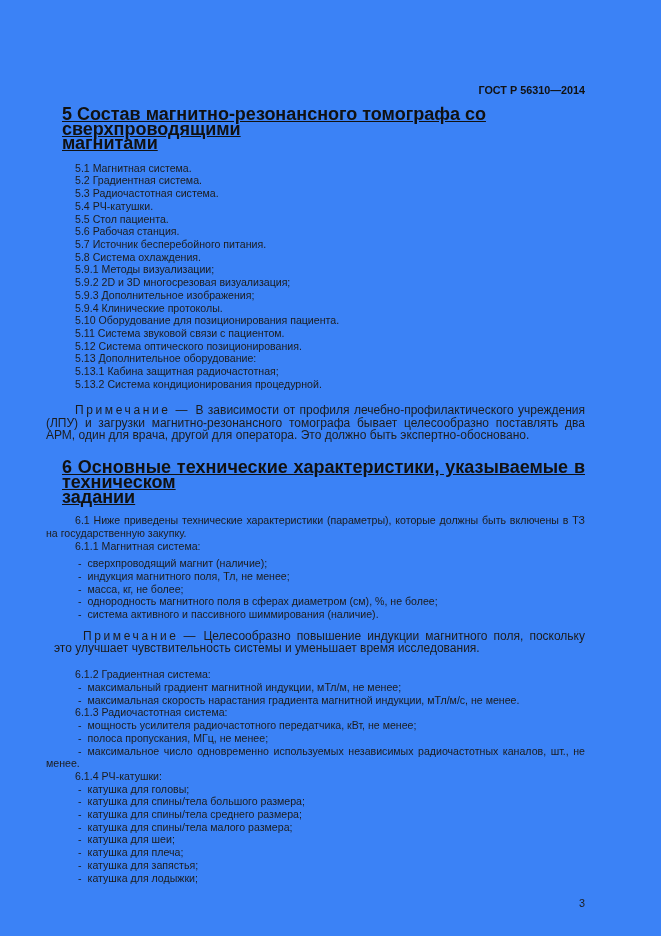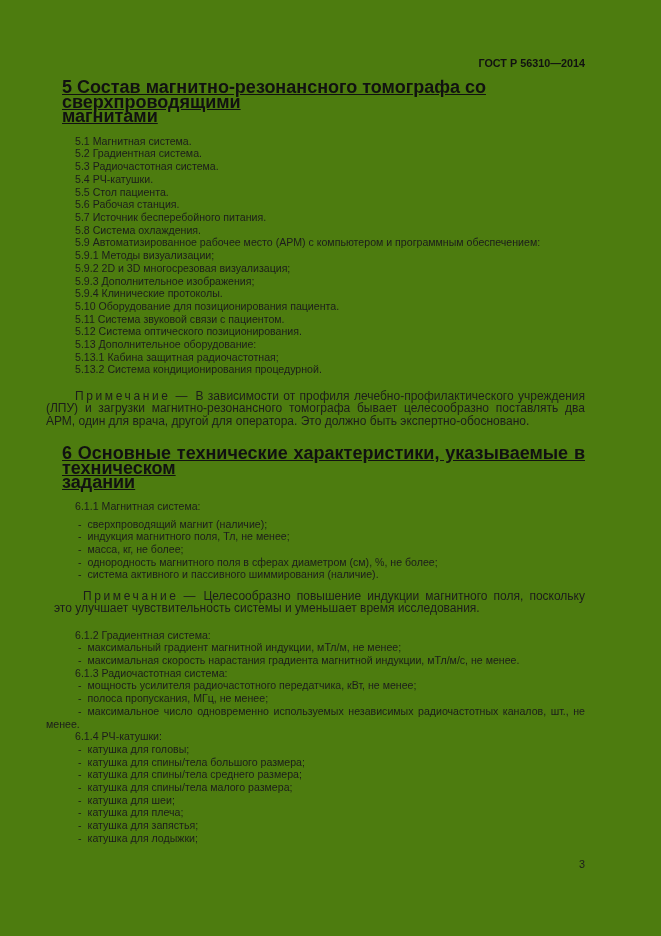--- a/index.html
+++ b/index.html
@@ -1,23 +1,23 @@
 <!DOCTYPE html>
 <html lang="ru"><head>
 <meta charset="utf-8">
 <style>
   html, body { margin: 0; padding: 0; background: #ffffff; }
   .page {
     position: relative;
     width: 661px;
     height: 936px;
     margin: 0 auto;
-    background: #4d7c0f;
+    background: #3b82f6;
     box-sizing: border-box;
-    padding: 57px 76px 0 46px;
+    padding: 84px 76px 0 46px;
     color: #1c1c1c;
     font-family: "Liberation Sans", "DejaVu Sans", sans-serif;
     font-size: 10.6px;
     line-height: 12.7px;
     overflow: hidden;
   }
   .doc-header {
     text-align: right;
     font-weight: bold;
     font-size: 10.8px;
@@ -89,21 +89,20 @@
 
   <div class="list-block">
     <p class="item">5.1 Магнитная система.</p>
     <p class="item">5.2 Градиентная система.</p>
     <p class="item">5.3 Радиочастотная система.</p>
     <p class="item">5.4 РЧ-катушки.</p>
     <p class="item">5.5 Стол пациента.</p>
     <p class="item">5.6 Рабочая станция.</p>
     <p class="item">5.7 Источник бесперебойного питания.</p>
     <p class="item">5.8 Система охлаждения.</p>
-    <p class="item">5.9 Автоматизированное рабочее место (АРМ) с компьютером и программным обеспечением:</p>
     <p class="item">5.9.1 Методы визуализации;</p>
     <p class="item">5.9.2 2D и 3D многосрезовая визуализация;</p>
     <p class="item">5.9.3 Дополнительное изображения;</p>
     <p class="item">5.9.4 Клинические протоколы.</p>
     <p class="item">5.10 Оборудование для позиционирования пациента.</p>
     <p class="item">5.11 Система звуковой связи с пациентом.</p>
     <p class="item">5.12 Система оптического позиционирования.</p>
     <p class="item">5.13 Дополнительное оборудование:</p>
     <p class="item">5.13.1 Кабина защитная радиочастотная;</p>
     <p class="item">5.13.2 Система кондиционирования процедурной.</p>
@@ -114,20 +113,21 @@
       <span class="note-label">Примечание</span><span class="note-dash">—</span><span>В зависимости от профиля лечебно-профилактического учреждения (ЛПУ) и загрузки магнитно-резонансного томографа бывает целесообразно поставлять два АРМ, один для врача, другой для оператора. Это должно быть экспертно-обосновано.</span>
     </p>
   </div>
 
   <div class="heading h6-block">
     <span class="h-line stretch">6 Основные технические характеристики, указываемые в техническом</span>
     <span class="h-line">задании</span>
   </div>
 
   <div class="para-block">
+    <p class="para">6.1 Ниже приведены технические характеристики (параметры), которые должны быть включены в ТЗ на государственную закупку.</p>
     <p class="para">6.1.1 Магнитная система:</p>
   </div>
 
   <div class="bullets b611">
     <p class="bullet"><span class="dash">-</span><span>сверхпроводящий магнит (наличие);</span></p>
     <p class="bullet"><span class="dash">-</span><span>индукция магнитного поля, Тл, не менее;</span></p>
     <p class="bullet"><span class="dash">-</span><span>масса, кг, не более;</span></p>
     <p class="bullet"><span class="dash">-</span><span>однородность магнитного поля в сферах диаметром (см), %, не более;</span></p>
     <p class="bullet"><span class="dash">-</span><span>система активного и пассивного шиммирования (наличие).</span></p>
   </div>

